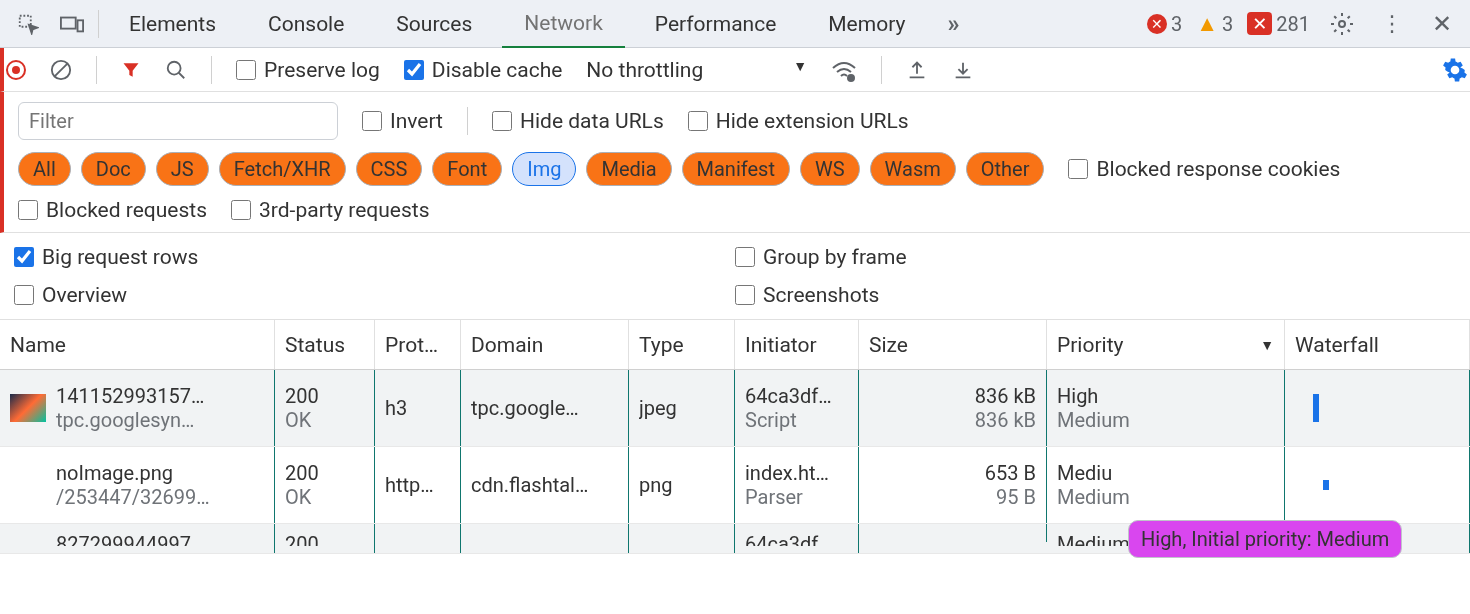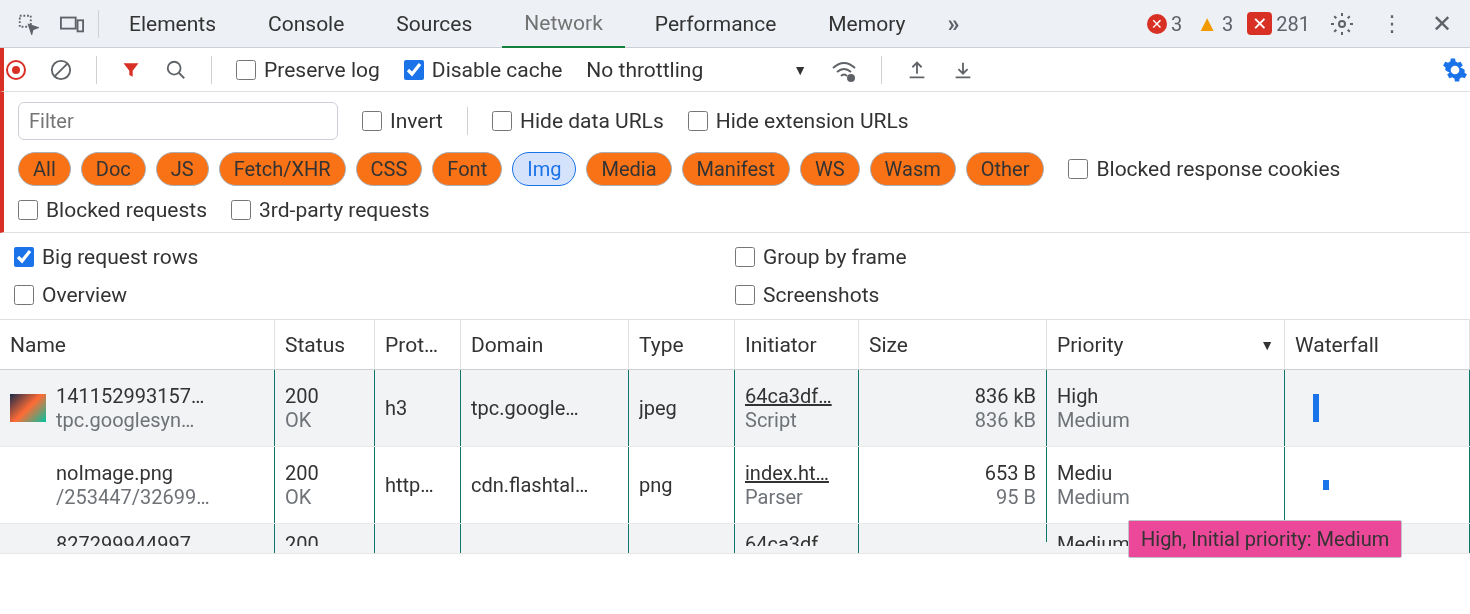--- a/index.html
+++ b/index.html
@@ -9,46 +9,46 @@
 .tab{padding:10px 22px;cursor:pointer;color:#333;height:48px;display:flex;align-items:center}
 .tab.active{color:#737373;border-bottom:2px solid #15803d}
 .more{display:flex;align-items:center;gap:14px;margin-left:auto;color:#5f6368}
 .stat{display:flex;align-items:center;gap:4px;font-size:20px}.info{background:#d93025;color:#fff;padding:1px 5px;border-radius:4px;font-size:18px}
 .toolbar{display:flex;align-items:center;height:44px;border-bottom:1px solid #e0e0e0;padding:0 2px;gap:24px;border-left:4px solid #d93025}
 .rec{width:20px;height:20px;border:2px solid #d93025;border-radius:50%;position:relative}
 .rec::after{content:"";position:absolute;inset:4px;background:#d93025;border-radius:50%}
 .chk{display:flex;align-items:center;gap:8px;cursor:pointer}
 .chk input{width:20px;height:20px;accent-color:#1a73e8}
 .sep{width:1px;height:28px;background:#d0d0d0}
-.select{display:flex;align-items:center;gap:90px;cursor:pointer}
+.select{display:flex;gap:90px;cursor:pointer}
 .filters{border-bottom:1px solid #e0e0e0;padding:10px 14px;border-left:4px solid #d93025}
 .frow{display:flex;align-items:center;gap:24px;margin-bottom:12px;flex-wrap:wrap}
 .frow:last-child{margin-bottom:0}
 .finput{width:320px;height:38px;border:1px solid #ccd0d6;border-radius:6px;padding:0 10px;font-size:20px;color:#999}
 .pills{display:flex;gap:10px}
 .pill{padding:4px 14px;border:1px solid #aab0b8;border-radius:18px;cursor:pointer;font-size:20px;background:#f97316}
 .pill.sel{background:#d4e2fc;border-color:#1a73e8;color:#1a73e8}
 .opts{display:flex;border-bottom:1px solid #e0e0e0;padding:12px 14px}
 .ocol{flex:1;display:flex;flex-direction:column;gap:14px}
 .thead{display:flex;height:50px;border-bottom:1px solid #d0d0d0;background:#fff}
 .th{padding:0 10px;display:flex;align-items:center;border-right:1px solid #e0e0e0;font-weight:400;color:#333;cursor:pointer}
 .th.sort{justify-content:space-between}
 .trow{display:flex;border-bottom:1px solid #e8e8e8}
 .trow.odd{background:#f1f3f4}
 .td{padding:8px 10px;border-right:1px solid #0f766e;display:flex;flex-direction:column;justify-content:center;height:76px;overflow:hidden}
 .c-name{width:275px}.c-status{width:100px}.c-prot{width:86px}.c-dom{width:168px}.c-type{width:106px}.c-init{width:124px}.c-size{width:188px;text-align:right}.c-prio{width:238px}.c-wf{flex:1}
 .sub{color:#6f7378;font-size:20px}
 .main{color:#333;font-size:20px;white-space:nowrap;overflow:hidden;text-overflow:ellipsis}
-.link{text-decoration:underline;cursor:pointer}
+.link{cursor:pointer}
 .right{text-align:right}
 .thumb{width:36px;height:28px;background:linear-gradient(135deg,#1a2a4a,#ff6b35,#00c2a0);margin-right:10px;flex-shrink:0}
 .namewrap{display:flex;align-items:center}
 .nametext{overflow:hidden}
 .wfbar{width:6px;height:28px;background:#1a73e8;margin-left:18px}
-.tooltip{position:absolute;background:#ec4899;border:1px solid #c0c4ca;padding:6px 12px;border-radius:2px;font-size:20px;left:1128px;top:520px}
+.tooltip{position:absolute;background:#d946ef;border:1px solid #c0c4ca;padding:6px 12px;border-radius:10px;font-size:20px;left:1128px;top:520px}
 svg{display:block}
 </style>
 </head>
 <body>
 
 <div class="tabs">
   <div class="tab-icon">
     <svg width="22" height="22" viewBox="0 0 24 24" fill="none" stroke="#5f6368" stroke-width="2">
         <rect x="3" y="3" width="12" height="12" stroke-dasharray="2 2"></rect>
         <path d="M13 13 L22 16 L17 18 L16 22 Z" fill="#5f6368"></path>

